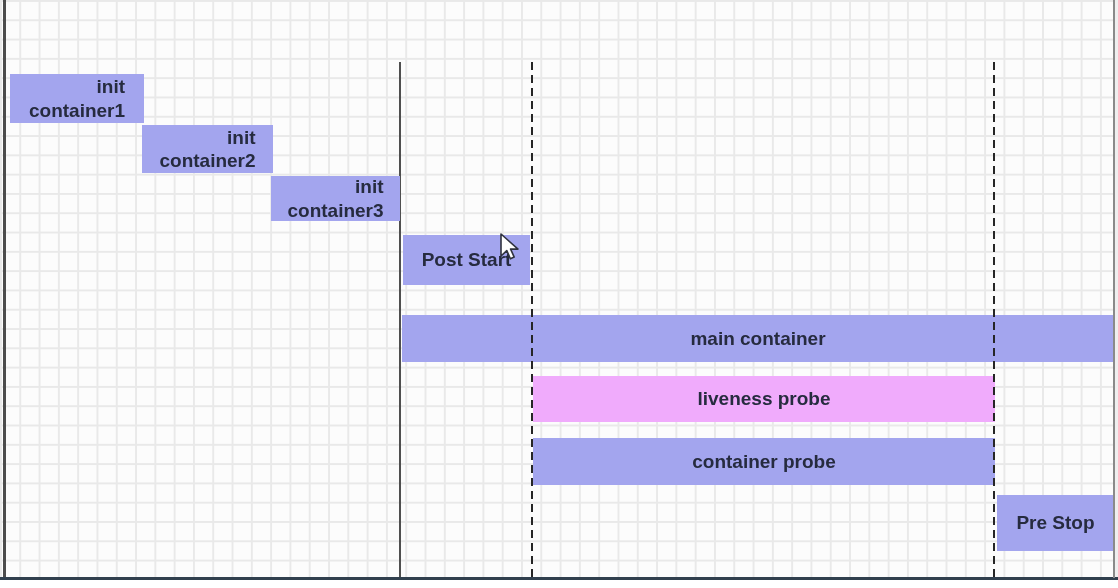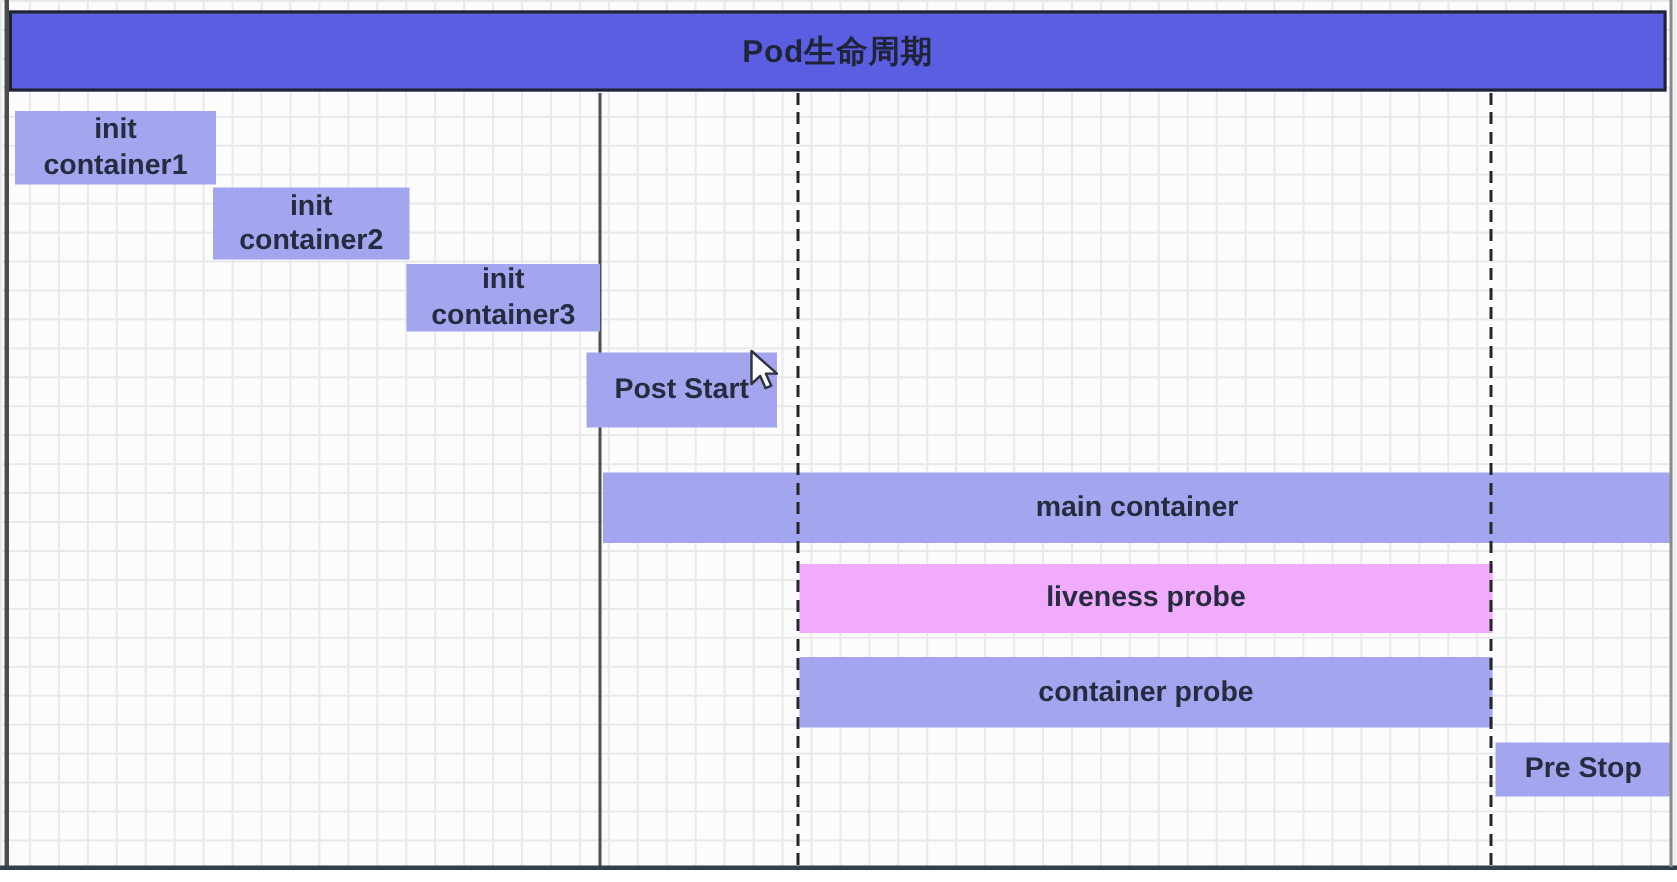--- a/index.html
+++ b/index.html
@@ -36,76 +36,73 @@
     font-size:21px;font-weight:700;color:#1f2438;letter-spacing:.5px;
   }
 
   
   .bar{
     position:absolute;display:flex;align-items:center;justify-content:center;
     z-index:2;text-align:center;
   }
   .bar span{
     font-size:19px;font-weight:700;color:#262b3f;
-    white-space:pre-line;line-height:1.22;
+    white-space:pre-line;line-height:1.22;text-align:right;
   }
 
   
   .vline{position:absolute;top:62px;height:516px;width:2px;}
   .vline.solid{background:#4f4f4f;z-index:1;}
   .vline.dashed{
     background:repeating-linear-gradient(to bottom,#262626 0 8px,transparent 8px 13px);
     z-index:3;
   }
 
   #cursor{position:absolute;z-index:10;}
 </style>
 </head>
 <body>
 
 <div id="stage">
   <div id="canvas"></div>
   <div id="right-strip"></div>
   <div id="bottom-strip"></div>
 
-  <div id="title-bar" style="background: rgb(91, 94, 225); border-color: rgb(32, 34, 46);">
-    <span>Pod生命周期</span>
-  </div>
 
   <div id="lines-layer">
       <div class="vline solid" style="left: 399px;"></div>
       <div class="vline dashed" style="left: 531px;"></div>
       <div class="vline dashed" style="left: 993px;"></div>
     </div>
   <div id="bars-layer">
       <div class="bar" style="left: 10px; top: 74px; width: 134px; height: 49px; background: rgb(163, 165, 238);">
         <span>init
 container1</span>
       </div>
       <div class="bar" style="left: 142px; top: 125px; width: 131px; height: 48px; background: rgb(163, 165, 238);">
         <span>init
 container2</span>
       </div>
       <div class="bar" style="left: 271px; top: 176px; width: 129px; height: 45px; background: rgb(163, 165, 238);">
         <span>init
 container3</span>
       </div>
-      <div class="bar" style="left: 391px; top: 235px; width: 127px; height: 50px; background: rgb(163, 165, 238);">
+      <div class="bar" style="left: 403px; top: 235px; width: 127px; height: 50px; background: rgb(163, 165, 238);">
         <span>Post Start</span>
       </div>
       <div class="bar" style="left: 402px; top: 315px; width: 712px; height: 47px; background: rgb(163, 165, 238);">
         <span>main container</span>
       </div>
       <div class="bar" style="left: 533px; top: 376px; width: 462px; height: 46px; background: #f0abfc;">
         <span>liveness probe</span>
       </div>
       <div class="bar" style="left: 533px; top: 438px; width: 462px; height: 47px; background: rgb(163, 165, 238);">
         <span>container probe</span>
       </div>
-      <div class="bar" style="left: 997px; top: 495px; width: 117px; height: 36px; background: rgb(163, 165, 238);">
+      <div class="bar" style="left: 997px; top: 495px; width: 117px; height: 56px; background: rgb(163, 165, 238);">
         <span>Pre Stop</span>
       </div>
     </div>
 
   <div class="frame-line" id="left-border"></div>
   <div class="frame-line" id="bottom-border"></div>
   <div class="frame-line" id="right-border"></div>
 
   <svg id="cursor" width="24" height="32" viewBox="0 0 24 32" style="left: 500px; top: 233px;">
     <polygon points="1,1 1,23 6.8,17.6 10.4,25.8 14.2,24.1 10.6,16.1 18,16.1" fill="#ffffff" stroke="#30333f" stroke-width="1.6" stroke-linejoin="round"></polygon>

